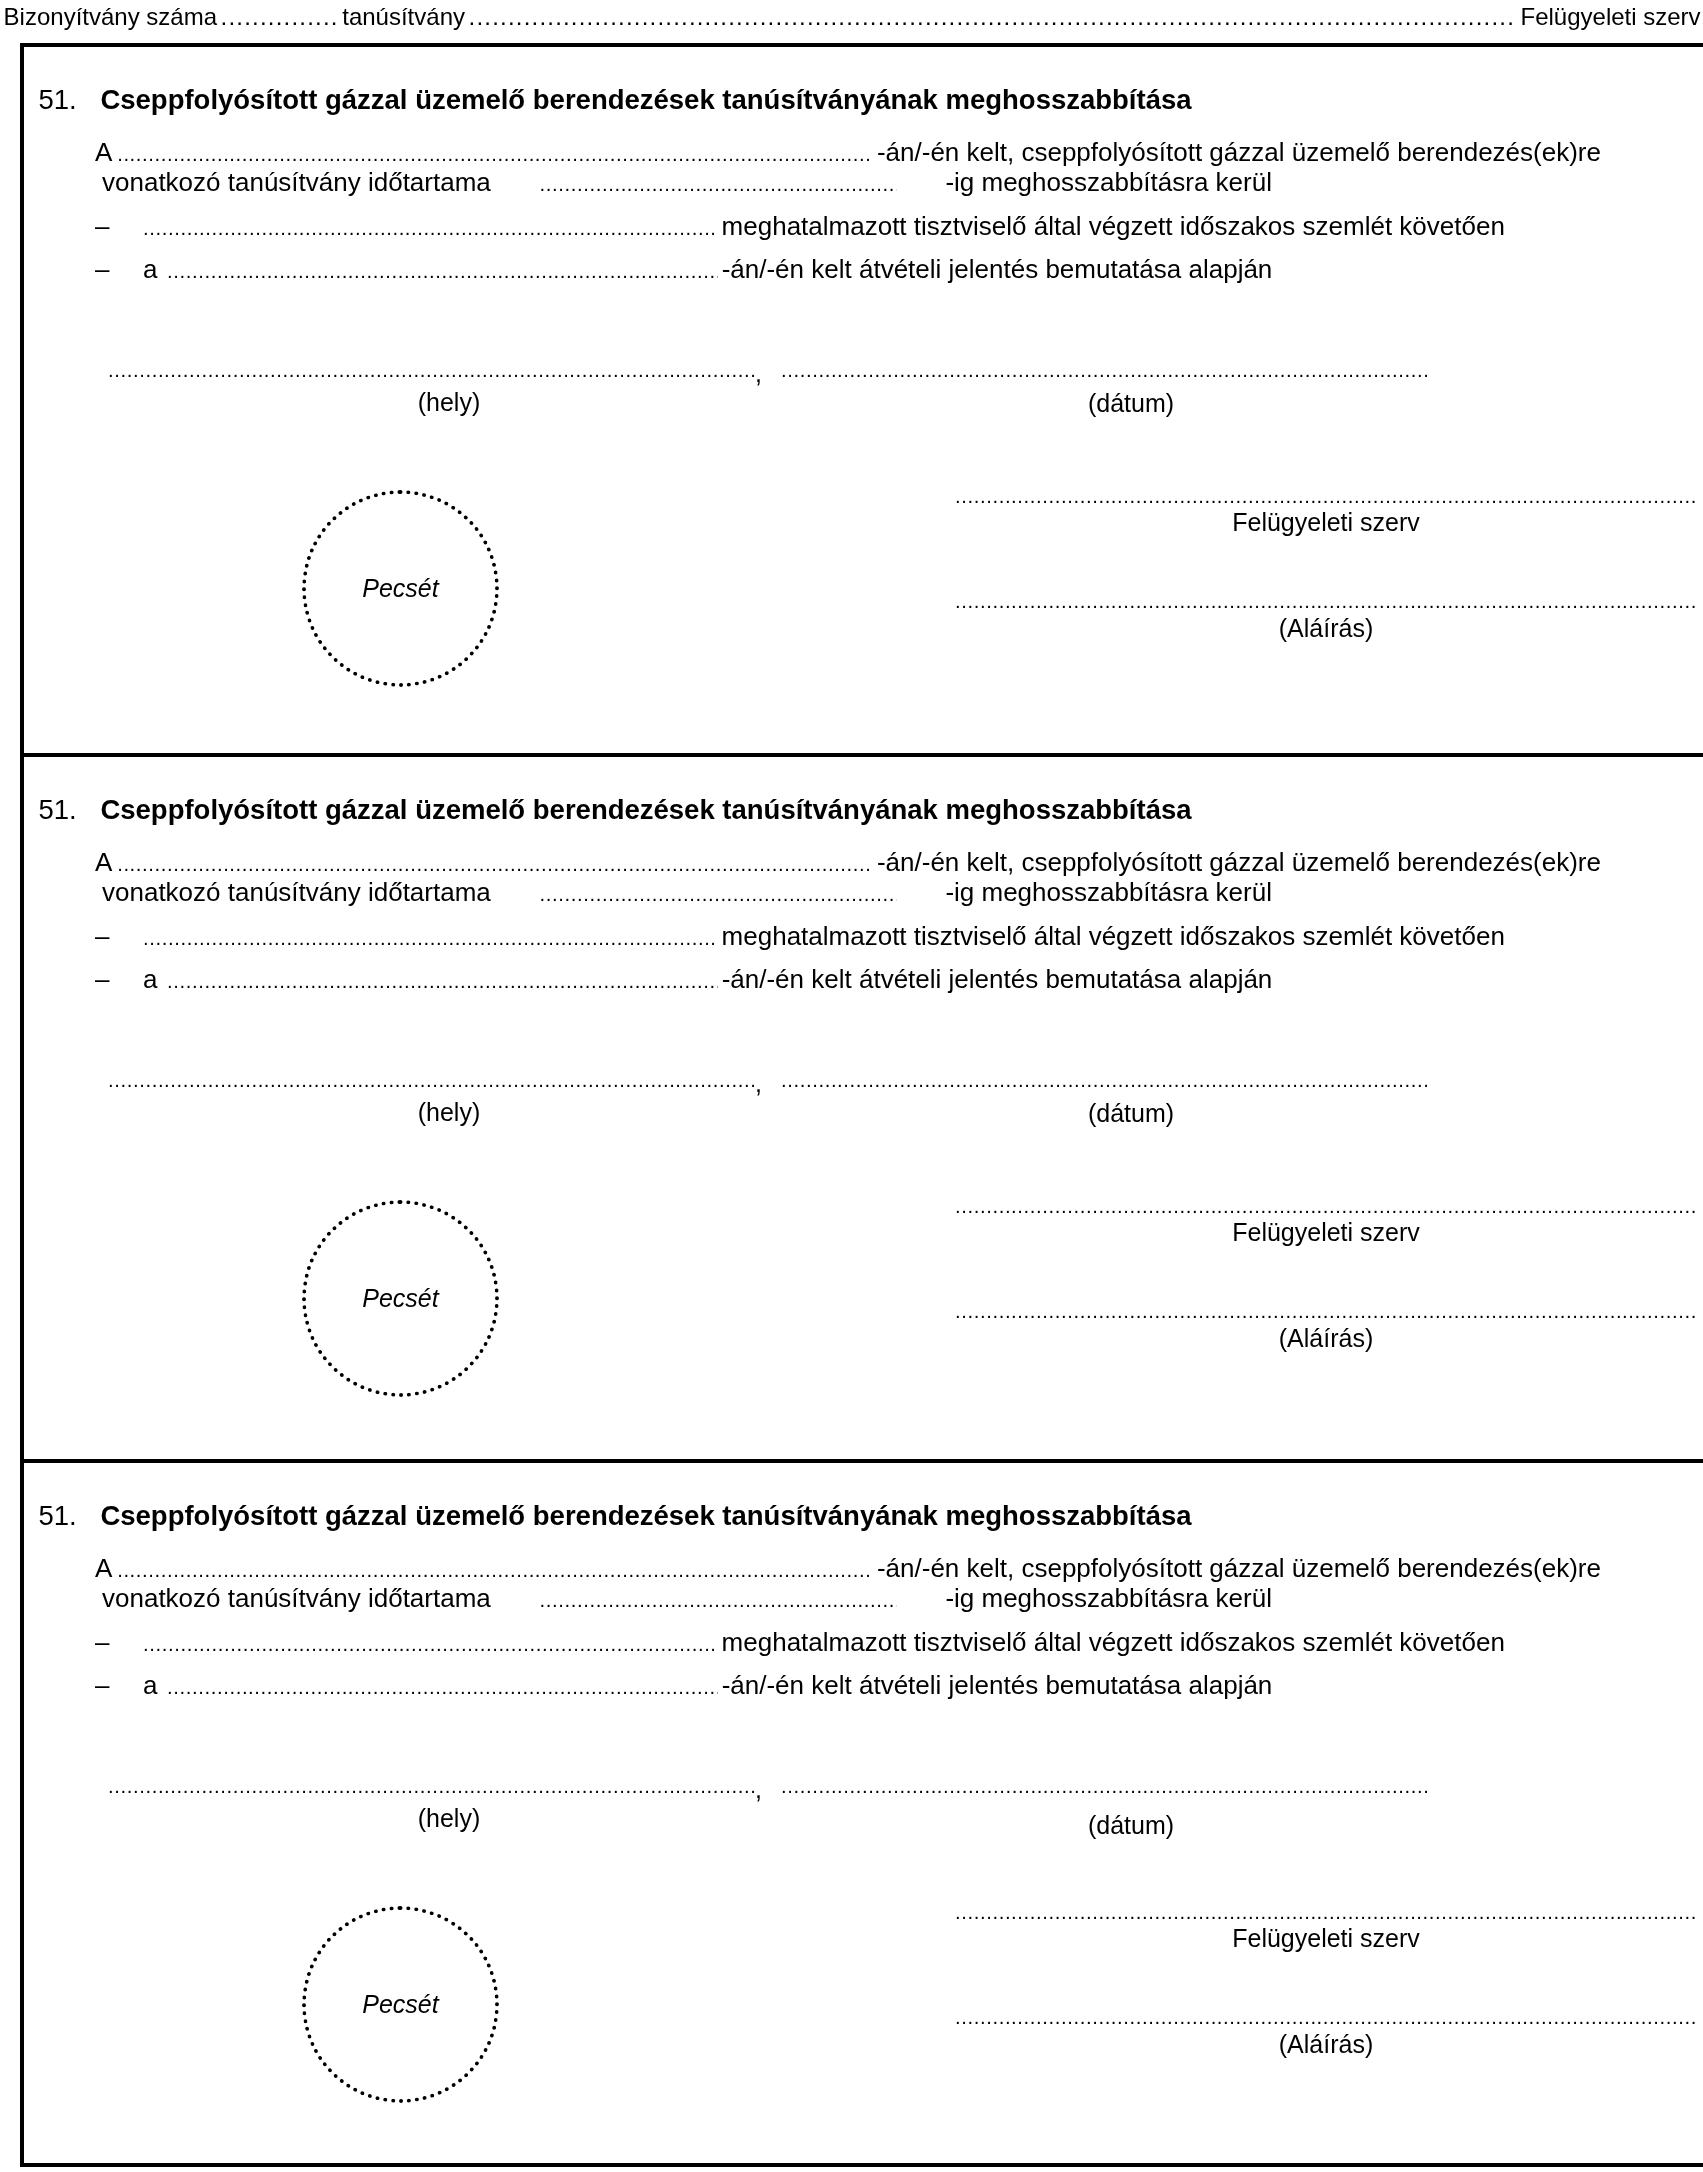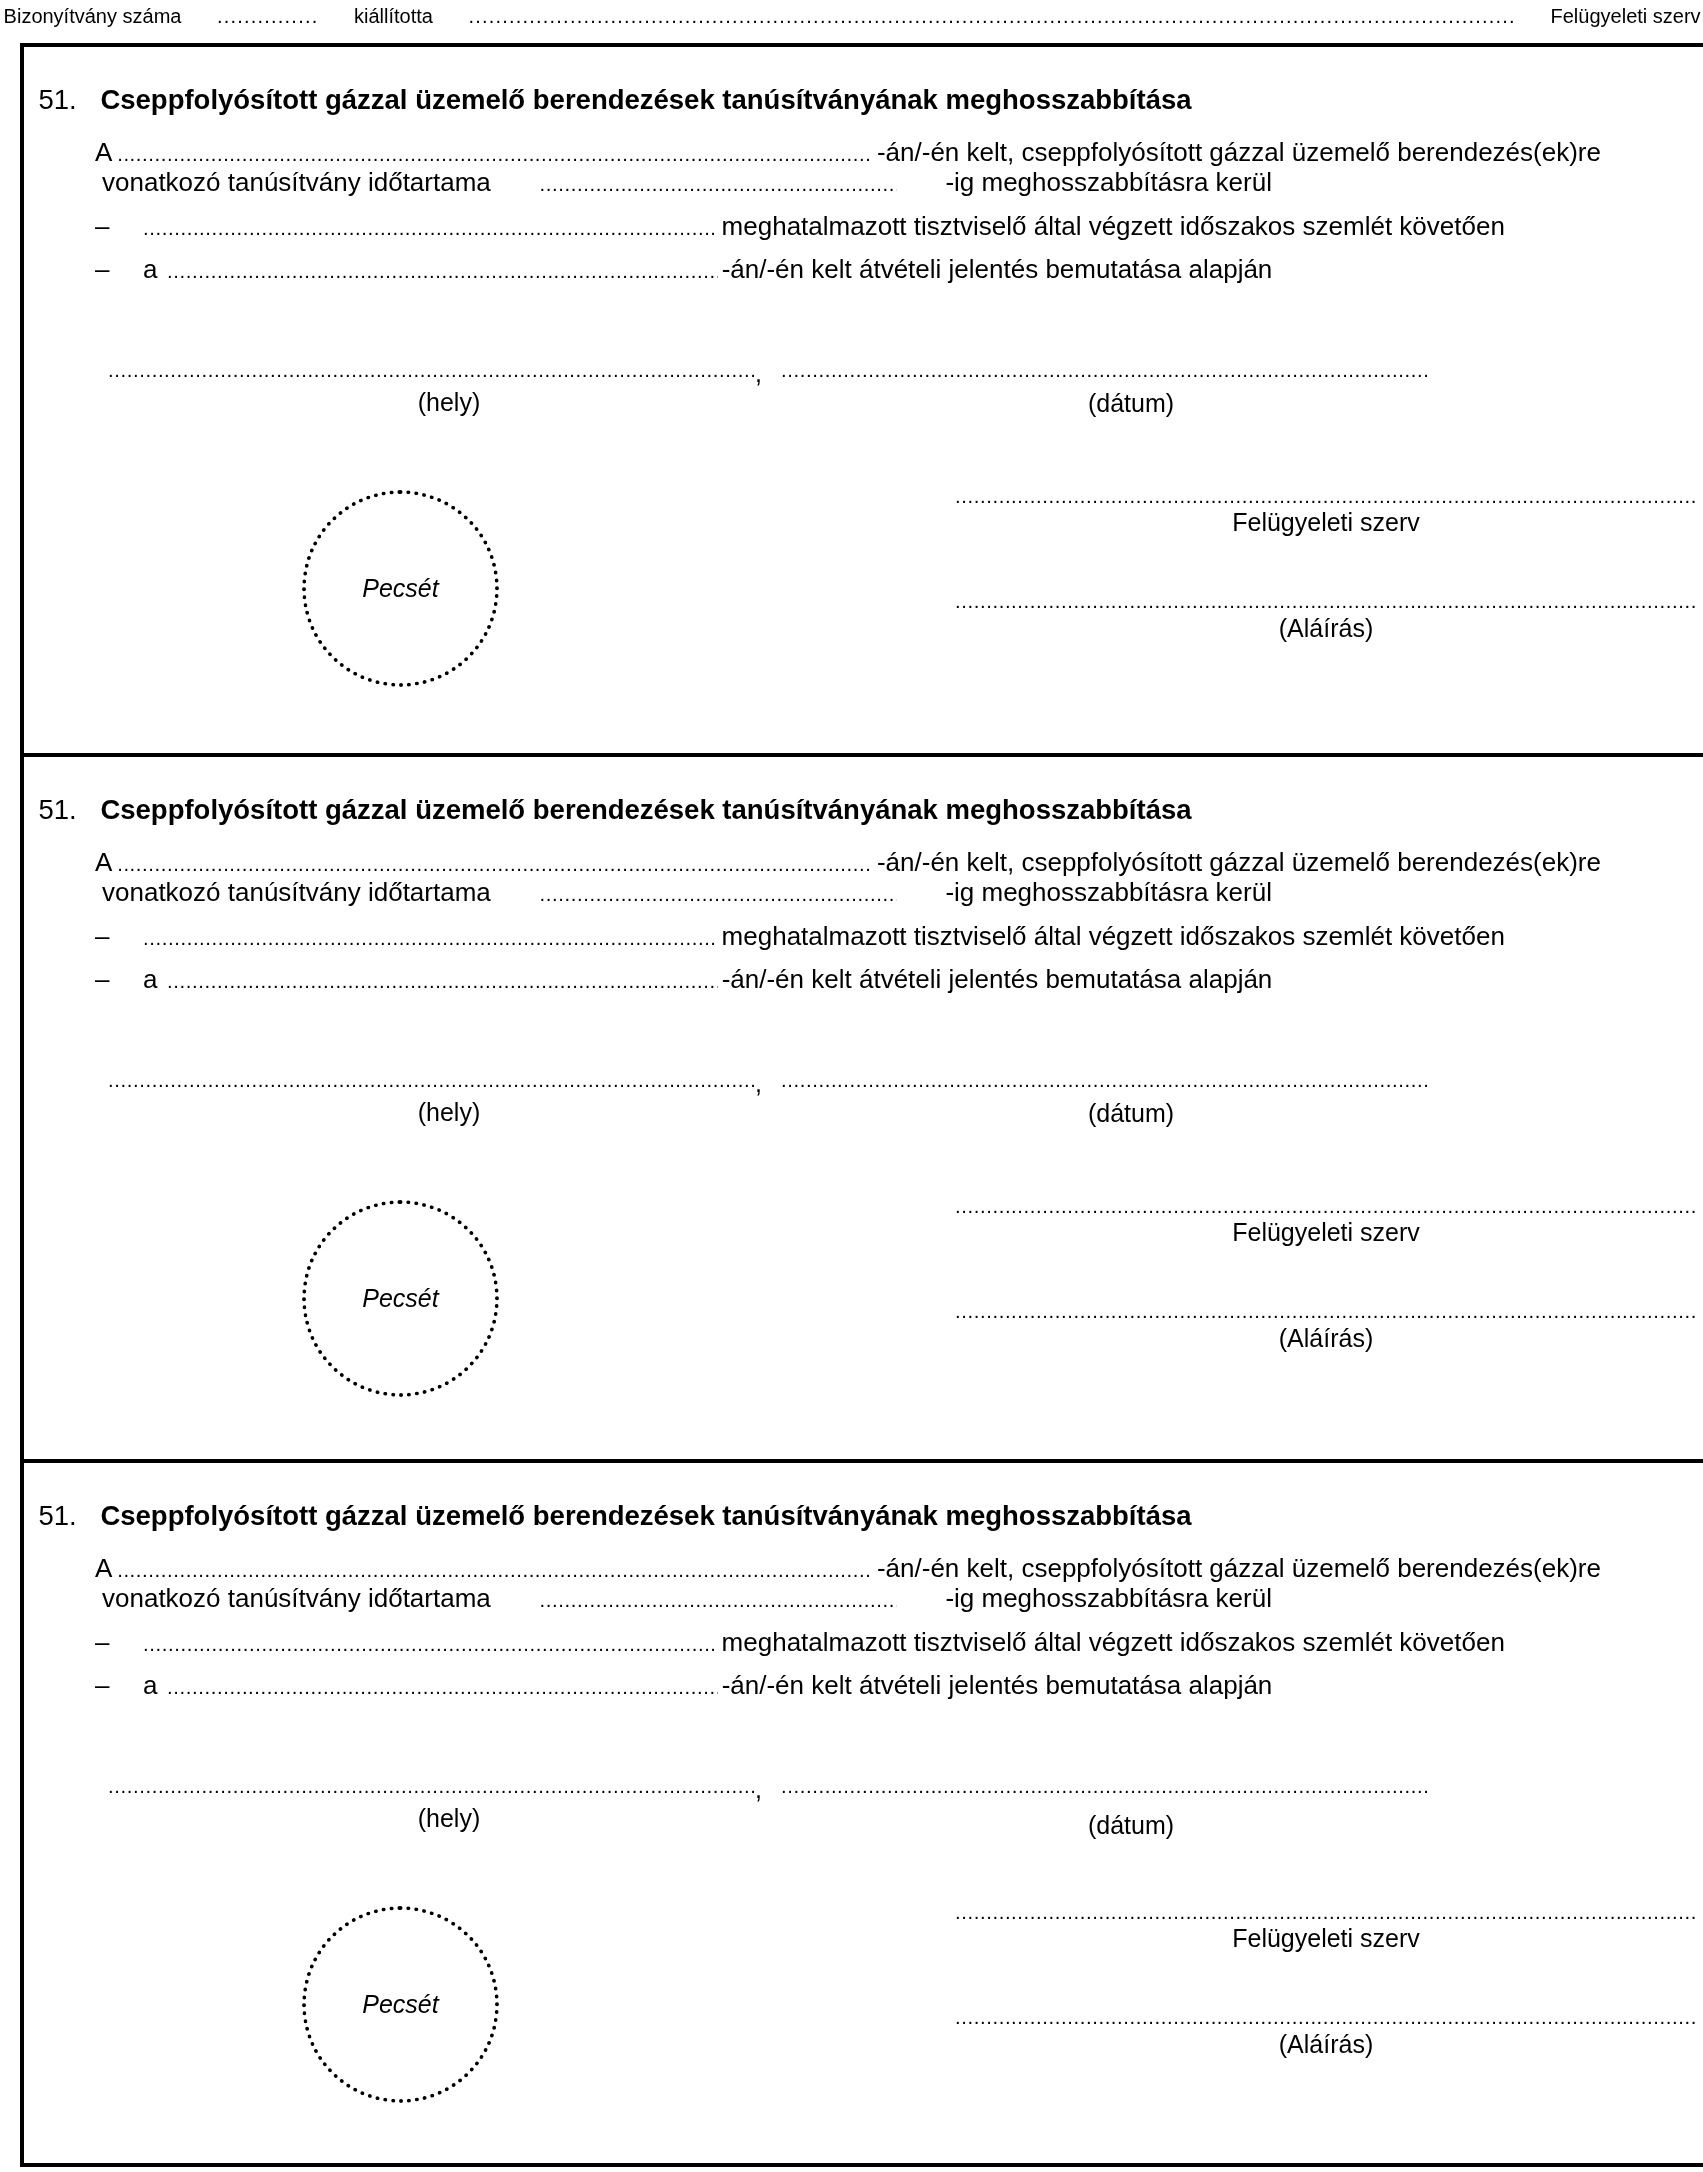--- a/index.html
+++ b/index.html
@@ -2,21 +2,21 @@
 <html style="font-size:9.6px"><head>
 <meta charset="utf-8">
 <style>
   html, body { margin: 0; padding: 0; background: #ffffff; }
   body {
     width: 1704px; height: 2172px; position: relative; overflow: hidden;
     font-family: "Liberation Sans", "DejaVu Sans", sans-serif; color: #000;
   }
   .header {
     position: absolute; left: 3.6px; top: 0; width: 1697px; height: 33px;
-    font-size: 20px; line-height: 33px; display: flex; white-space: nowrap; gap: 32px;
+    font-size: 24px; line-height: 33px; display: flex; white-space: nowrap;
   }
   .header .dots { flex: 1; overflow: hidden; margin: 0 3.6px; letter-spacing: 1.2px; }
   .header .dots.fixed { flex: 0 0 auto; }
   .frame {
     position: absolute; left: 20px; top: 43px; width: 1692px; height: 2124px;
     border-left: 4.2px solid #000; border-top: 4.2px solid #000;
     border-right: 1.8px solid #000; border-bottom: 4.2px solid #000;
     box-sizing: border-box;
   }
   .section { position: absolute; left: 0; width: 100%; height: 706px; }
@@ -57,21 +57,21 @@
     font-size: 25px;
     font-style: italic;
   }
 </style>
 </head>
 <body>
 
 <div class="header">
   <span>Bizonyítvány száma</span>
   <span class="dots fixed">...............</span>
-  <span>kiállította</span>
+  <span>tanúsítvány</span>
   <span class="dots">...............................................................................................................................................................................................................................................................................................................................................................................</span>
   <span>Felügyeleti szerv</span>
 </div>
 
 <div class="frame">
 
   <div class="section s1">
     <div class="title">
       <span class="num">51.</span><span class="txt">Cseppfolyósított gázzal üzemelő berendezések tanúsítványának meghosszabbítása</span>
     </div>

